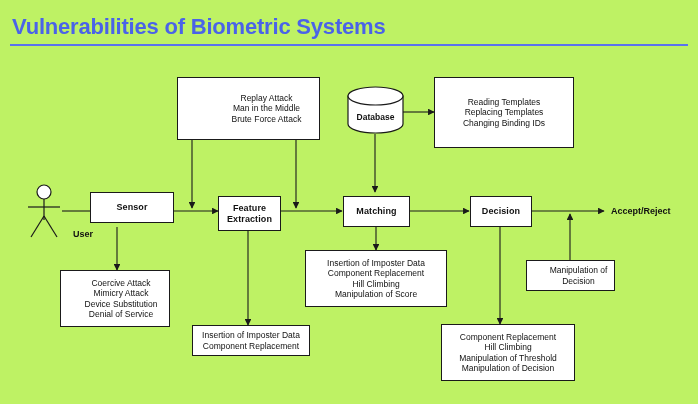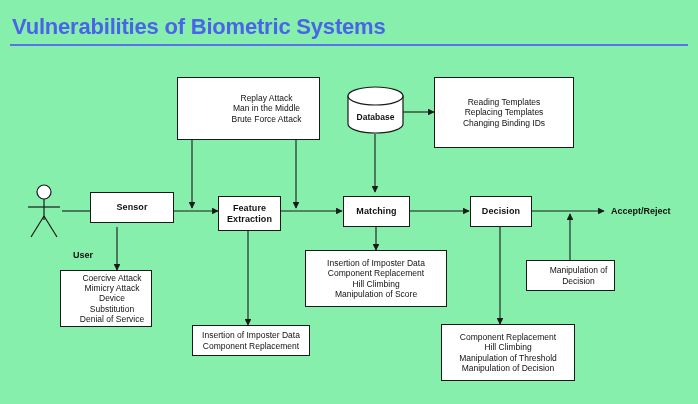--- a/index.html
+++ b/index.html
@@ -8,21 +8,21 @@
     padding: 0;
     background: #ffffff;
   }
   body {
     font-family: "Liberation Sans", sans-serif;
   }
   #page {
     position: relative;
     width: 698px;
     height: 404px;
-    background: #86efac;
+    background: #bef264;
     overflow: hidden;
   }
   
   #title {
     position: absolute;
     left: 12px;
     top: 14px;
     font-size: 22px;
     font-weight: bold;
     color: #4a63e8;
@@ -146,21 +146,21 @@
         <line x1="44" y1="164" x2="31" y2="185"></line>
         <line x1="44" y1="164" x2="57" y2="185"></line>
       </g>
 
       <g>
         <path d="M 348 44 L 348 72 A 27.5 9 0 0 0 403 72 L 403 44 Z" fill="#ffffff" stroke="#1a1a1a" stroke-width="1.2"></path>
         <ellipse cx="375.5" cy="44" rx="27.5" ry="9" fill="#ffffff" stroke="#1a1a1a" stroke-width="1.2"></ellipse>
       </g>
     </svg>
 
-    <div class="plain-label" style="left:29px; top:198px;padding-left:44px;">User</div>
+    <div class="plain-label" style="left:29px; top:177px;padding-left:44px;">User</div>
 
     <div id="db-label">Database</div>
 
     <div class="box stage" style="left:90px; top:140px; width:84px; height:31px;">
       <div>Sensor</div>
     </div>
 
     <div class="box stage" style="left:343px; top:144px; width:67px; height:31px;">
       <div>Matching</div>
     </div>
@@ -187,21 +187,21 @@
     </div>
 
     <div class="box note" style="left:434px; top:25px; width:140px; height:71px;">
       <div>
         <div>Reading Templates</div>
         <div>Replacing Templates</div>
         <div>Changing Binding IDs</div>
       </div>
     </div>
 
-    <div class="box note" style="left:60px; top:218px; width:92px; height:57px;padding-left:16px;">
+    <div class="box note" style="left:60px; top:218px; width:110px; height:57px;padding-left:16px;">
       <div>
         <div>Coercive Attack</div>
         <div>Mimicry Attack</div>
         <div>Device Substitution</div>
         <div>Denial of Service</div>
       </div>
     </div>
 
     <div class="box note" style="left:192px; top:273px; width:118px; height:31px;">
       <div>

